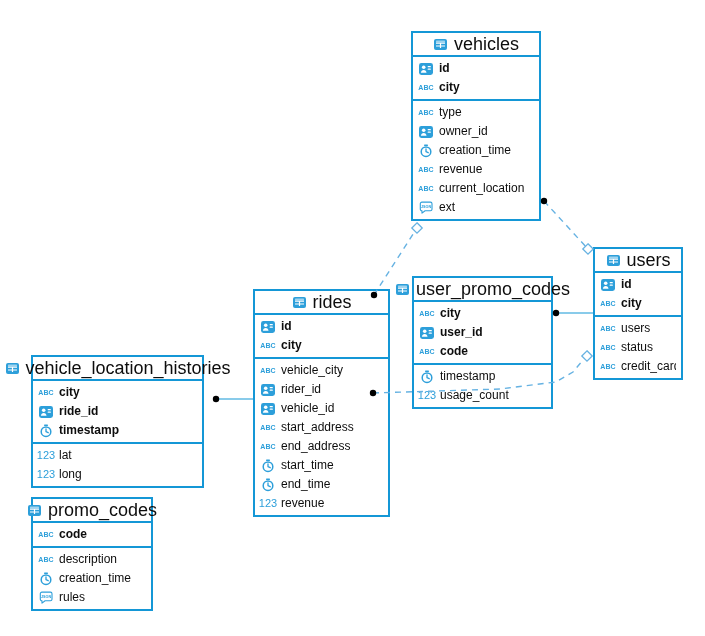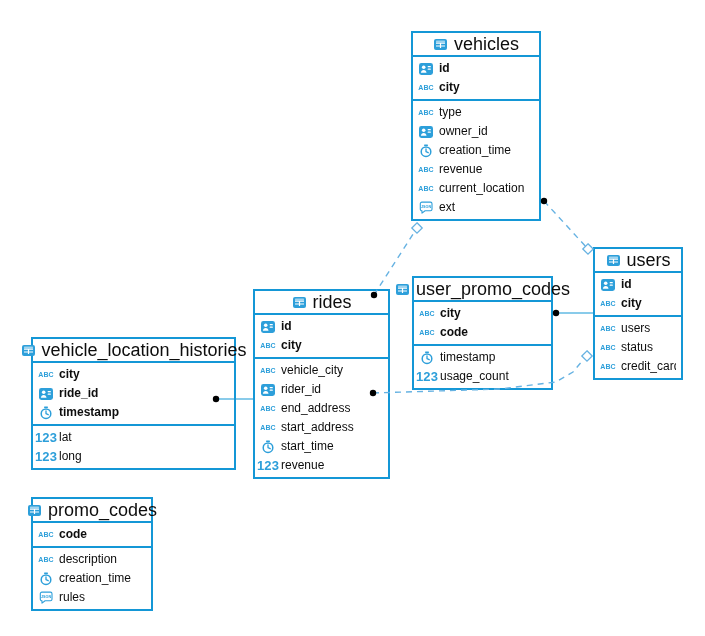--- a/index.html
+++ b/index.html
@@ -49,21 +49,21 @@
   .col-icon{
     width:16px;min-width:16px;
     display:inline-flex;align-items:center;justify-content:center;
   }
   .txt-icon{
     color:var(--icon-blue);
     font-weight:700;
     letter-spacing:0.1px;
   }
   .txt-icon.abc{font-size:7px;}
-  .txt-icon.num{font-size:13px;font-weight:700;}
+  .txt-icon.num{font-size:11px;font-weight:400;}
   .col-label{overflow:hidden;text-overflow:clip;}
 </style>
 </head>
 <body>
 
 <div id="diagram">
   <div id="tables-layer">
       <div class="erd-table" style="left: 411px; top: 31px; width: 130px;">
         <div class="erd-header">
           <span class="col-icon">
@@ -160,20 +160,32 @@
         </div>
         <div class="erd-section keys">
           <div class="erd-row key">
             <span class="col-icon">
               <span class="txt-icon abc">ABC</span>
             </span>
             <span class="col-label">city</span>
           </div>
           <div class="erd-row key">
             <span class="col-icon">
+              <svg width="14" height="12" viewBox="0 0 14 12">
+                <rect width="14" height="12" rx="2.4" style="fill:var(--icon-blue)"></rect>
+                <circle cx="4.7" cy="4.3" r="1.8" style="fill:#fff"></circle>
+                <path d="M1.9 9.8c0-1.7 1.3-2.8 2.8-2.8s2.8 1.1 2.8 2.8z" style="fill:#fff"></path>
+                <rect x="8.6" y="3.1" width="3.3" height="1.25" rx="0.6" style="fill:#fff"></rect>
+                <rect x="8.6" y="5.6" width="3.3" height="1.25" rx="0.6" style="fill:#fff"></rect>
+              </svg>
+            </span>
+            <span class="col-label">user_id</span>
+          </div>
+          <div class="erd-row key">
+            <span class="col-icon">
               <span class="txt-icon abc">ABC</span>
             </span>
             <span class="col-label">code</span>
           </div>
         </div>
         <div class="erd-section body">
           <div class="erd-row">
             <span class="col-icon">
               <svg width="14" height="14" viewBox="0 0 14 14">
                 <circle cx="7" cy="7.7" r="4.8" style="fill:none;stroke:var(--icon-blue);stroke-width:1.5"></circle>
@@ -288,49 +300,71 @@
                 <circle cx="4.7" cy="4.3" r="1.8" style="fill:#fff"></circle>
                 <path d="M1.9 9.8c0-1.7 1.3-2.8 2.8-2.8s2.8 1.1 2.8 2.8z" style="fill:#fff"></path>
                 <rect x="8.6" y="3.1" width="3.3" height="1.25" rx="0.6" style="fill:#fff"></rect>
                 <rect x="8.6" y="5.6" width="3.3" height="1.25" rx="0.6" style="fill:#fff"></rect>
               </svg>
             </span>
             <span class="col-label">rider_id</span>
           </div>
           <div class="erd-row">
             <span class="col-icon">
+              <svg width="14" height="12" viewBox="0 0 14 12">
+                <rect width="14" height="12" rx="2.4" style="fill:var(--icon-blue)"></rect>
+                <circle cx="4.7" cy="4.3" r="1.8" style="fill:#fff"></circle>
+                <path d="M1.9 9.8c0-1.7 1.3-2.8 2.8-2.8s2.8 1.1 2.8 2.8z" style="fill:#fff"></path>
+                <rect x="8.6" y="3.1" width="3.3" height="1.25" rx="0.6" style="fill:#fff"></rect>
+                <rect x="8.6" y="5.6" width="3.3" height="1.25" rx="0.6" style="fill:#fff"></rect>
+              </svg>
+            </span>
+            <span class="col-label">vehicle_id</span>
+          </div>
+          <div class="erd-row">
+            <span class="col-icon">
+              <span class="txt-icon abc">ABC</span>
+            </span>
+            <span class="col-label">start_address</span>
+          </div>
+          <div class="erd-row">
+            <span class="col-icon">
               <span class="txt-icon abc">ABC</span>
             </span>
             <span class="col-label">end_address</span>
           </div>
           <div class="erd-row">
             <span class="col-icon">
-              <span class="txt-icon abc">ABC</span>
-            </span>
-            <span class="col-label">start_address</span>
-          </div>
-          <div class="erd-row">
-            <span class="col-icon">
               <svg width="14" height="14" viewBox="0 0 14 14">
                 <circle cx="7" cy="7.7" r="4.8" style="fill:none;stroke:var(--icon-blue);stroke-width:1.5"></circle>
                 <path d="M7 7.7V5M7 7.7l2.2 1" style="fill:none;stroke:var(--icon-blue);stroke-width:1.3;stroke-linecap:round"></path>
                 <path d="M5.7 1.2h2.6" style="stroke:var(--icon-blue);stroke-width:1.5;stroke-linecap:round;fill:none"></path>
               </svg>
             </span>
             <span class="col-label">start_time</span>
           </div>
           <div class="erd-row">
             <span class="col-icon">
+              <svg width="14" height="14" viewBox="0 0 14 14">
+                <circle cx="7" cy="7.7" r="4.8" style="fill:none;stroke:var(--icon-blue);stroke-width:1.5"></circle>
+                <path d="M7 7.7V5M7 7.7l2.2 1" style="fill:none;stroke:var(--icon-blue);stroke-width:1.3;stroke-linecap:round"></path>
+                <path d="M5.7 1.2h2.6" style="stroke:var(--icon-blue);stroke-width:1.5;stroke-linecap:round;fill:none"></path>
+              </svg>
+            </span>
+            <span class="col-label">end_time</span>
+          </div>
+          <div class="erd-row">
+            <span class="col-icon">
               <span class="txt-icon num">123</span>
             </span>
             <span class="col-label">revenue</span>
           </div>
         </div>
       </div>
-      <div class="erd-table" style="left: 31px; top: 337px; width: 205px;">
+      <div class="erd-table" style="left: 31px; top: 355px; width: 173px;">
         <div class="erd-header">
           <span class="col-icon">
             <svg width="13" height="11" viewBox="0 0 13 11">
               <rect width="13" height="11" rx="2" style="fill:var(--icon-blue)"></rect>
               <path d="M2 4.1h9M2 7h9M6.5 4.1v4.9" style="stroke:#fff;stroke-width:1.2;fill:none"></path>
               <rect x="2" y="1.6" width="9" height="1.6" rx="0.6" style="fill:#ffffff;opacity:0.55"></rect>
             </svg>
           </span>
           <span>vehicle_location_histories</span>
         </div>

